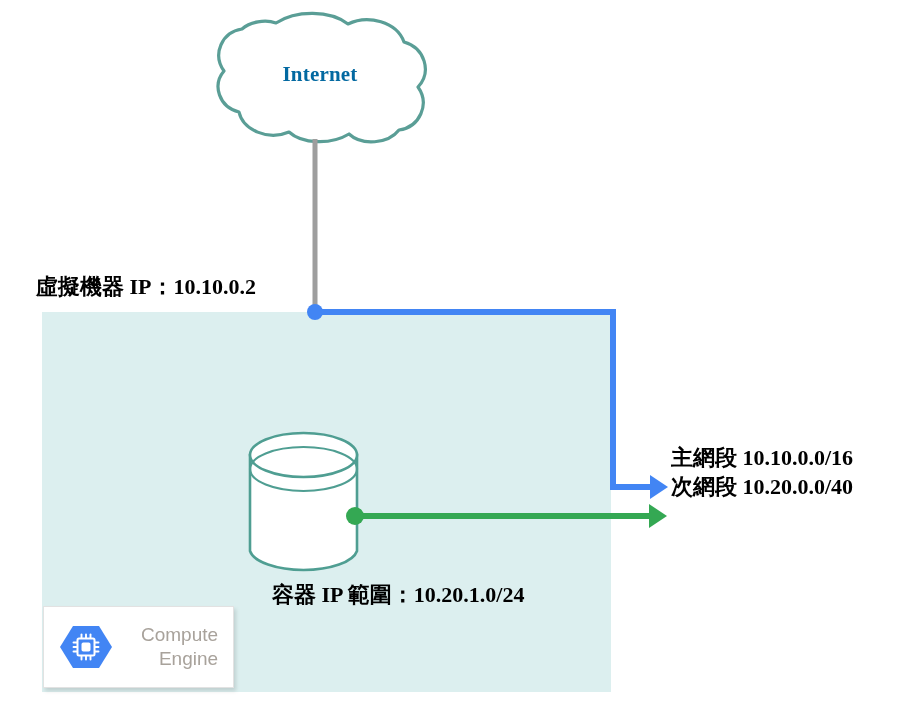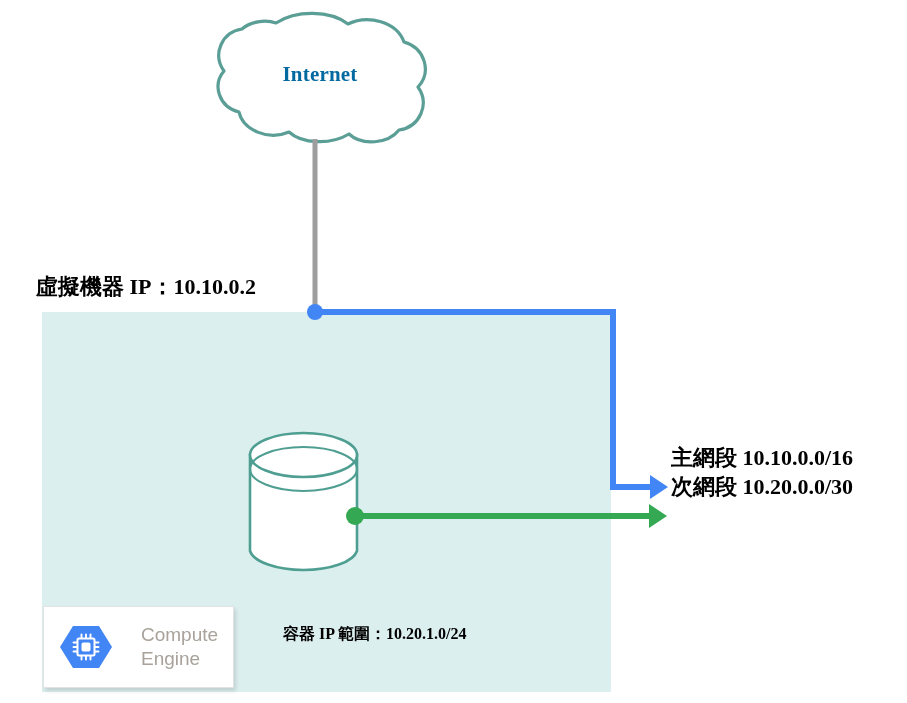--- a/index.html
+++ b/index.html
@@ -16,21 +16,21 @@
   }
 
   #canvas {
     position: absolute;
     left: 0;
     top: 0;
     width: 907px;
     height: 703px;
   }
 
-  .abs { position: absolute; }
+  .abs { position: absolute; text-align: right; }
 
   
   #vpc-region {
     left: 42px;
     top: 312px;
     width: 569px;
     height: 380px;
     background: #dcefef;
   }
 
@@ -55,24 +55,23 @@
     white-space: nowrap;
   }
 
   #vm-ip-label {
     left: 36px;
     top: 272px;
     font-size: 22px;
   }
 
   #container-ip-label {
-    left: 283px;
+    left: 272px;
     top: 580px;
-    font-size: 16px;
-    margin-top: 44px;
+    font-size: 22px;
   }
 
   #subnet-label-block {
     left: 671px;
     top: 444px;
     line-height: 1.30;
     font-size: 22px;
   }
   #subnet-label-block .subnet-line { display: block; }
 
@@ -141,21 +140,21 @@
 </svg>
 
 <div class="abs" id="cloud-label">Internet</div>
 
 <div class="abs diagram-label" id="vm-ip-label">虛擬機器 IP：10.10.0.2</div>
 
 <div class="abs diagram-label" id="container-ip-label">容器 IP 範圍：10.20.1.0/24</div>
 
 <div class="abs diagram-label" id="subnet-label-block">
   <span class="subnet-line">主網段 10.10.0.0/16</span>
-  <span class="subnet-line">次網段 10.20.0.0/30</span>
+  <span class="subnet-line">次網段 10.20.0.0/40</span>
 </div>
 
 <div class="abs" id="compute-engine-badge">
   <svg id="compute-engine-icon" viewBox="0 0 54 54" xmlns="http://www.w3.org/2000/svg">
     <polygon points="14,6 40,6 53,27 40,48 14,48 1,27" fill="#4285f4"></polygon>
     <polygon points="14,6 40,6 53,27 40,48 14,48 1,27" fill="#3b79e0" opacity="0.0"></polygon>
     <g fill="none" stroke="#ffffff" stroke-width="2">
       <rect x="18.5" y="18.5" width="17" height="17" rx="1.5"></rect>
       <rect x="23.5" y="23.5" width="7" height="7" rx="0.8" fill="#ffffff"></rect>
     </g>

